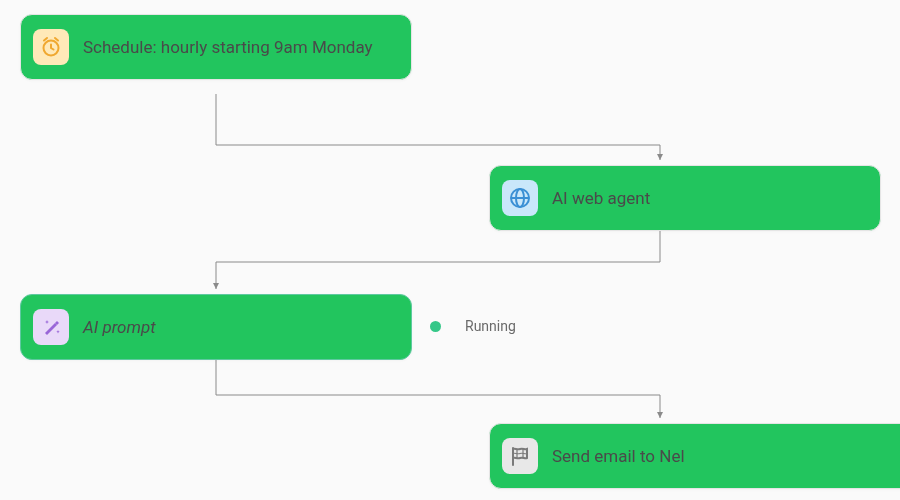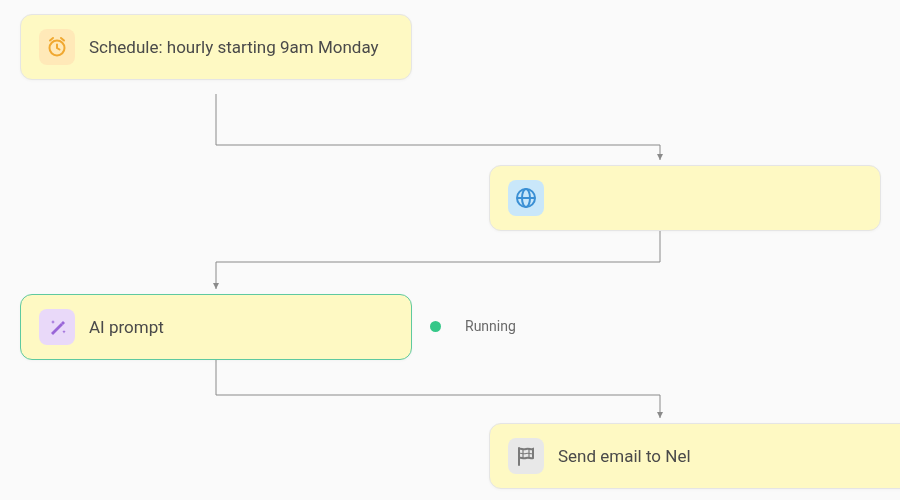--- a/index.html
+++ b/index.html
@@ -10,24 +10,24 @@
     body {
       width: 900px;
       height: 500px;
       font-family: -apple-system, BlinkMacSystemFont, 'Segoe UI', Roboto, sans-serif;
       background: #fafafa;
       position: relative;
       overflow: hidden;
     }
     .node {
       position: absolute;
-      background: #fef9c3;
+      background: #22c55e;
       border: 1px solid #e5e5e5;
       border-radius: 12px;
-      padding: 14px 18px;
+      padding: 14px 12px;
       display: flex;
       align-items: center;
       gap: 14px;
       box-shadow: 0 1px 3px rgba(0,0,0,0.03);
     }
     .node-active {
       border: 1.5px solid #5ec9a0;
     }
     .node-icon {
       width: 36px;
@@ -118,23 +118,24 @@
 </div>
 
 <div class="node" style="left: 489px; top: 165px; width: 392px;">
   <div class="node-icon icon-web">
     <svg width="24" height="24" viewBox="0 0 24 24" fill="none">
       <circle cx="12" cy="12" r="9" stroke="#3a8fd4" stroke-width="2"></circle>
       <ellipse cx="12" cy="12" rx="4" ry="9" stroke="#3a8fd4" stroke-width="2"></ellipse>
       <path d="M3 12 L21 12" stroke="#3a8fd4" stroke-width="2"></path>
     </svg>
   </div>
+  <div class="node-label">AI web agent</div>
 </div>
 
-<div class="node node-active" style="left: 20px; top: 294px; width: 392px;">
+<div class="node node-active" style="left: 20px; top: 294px; width: 392px; font-style: italic;">
   <div class="node-icon icon-prompt">
     <svg width="24" height="24" viewBox="0 0 24 24" fill="none">
       <path d="M6 18 L16 8 L18 10 L8 20 L6 18 Z" fill="#9966d8"></path>
       <path d="M16 8 L18 6 L20 8 L18 10 Z" fill="#9966d8"></path>
       <path d="M8 5 L8.6 6.4 L10 7 L8.6 7.6 L8 9 L7.4 7.6 L6 7 L7.4 6.4 Z" fill="#9966d8"></path>
       <path d="M19 15 L19.5 16.2 L20.7 16.7 L19.5 17.2 L19 18.4 L18.5 17.2 L17.3 16.7 L18.5 16.2 Z" fill="#9966d8"></path>
     </svg>
   </div>
   <div class="node-label">AI prompt</div>
 </div>

